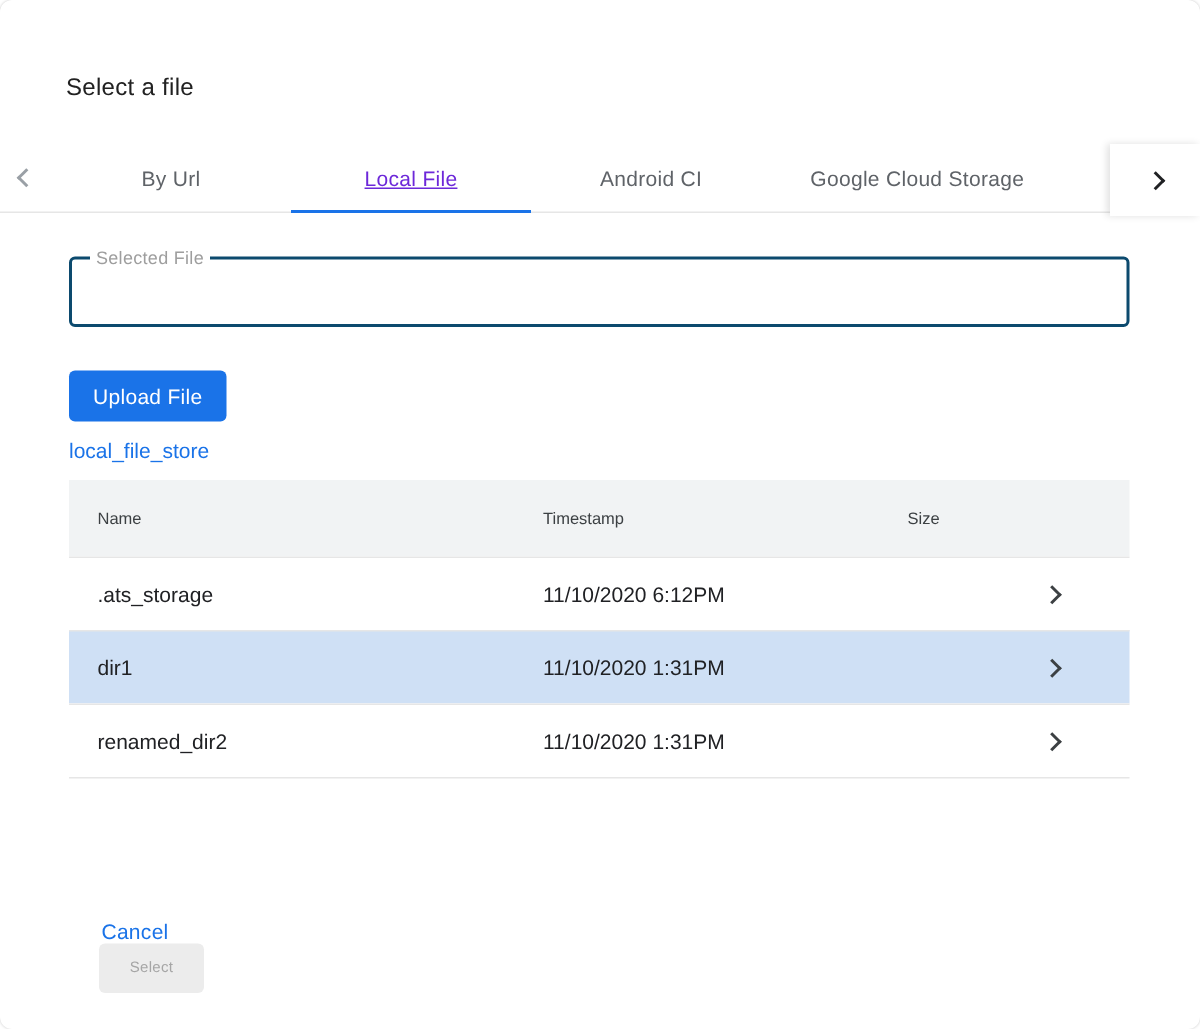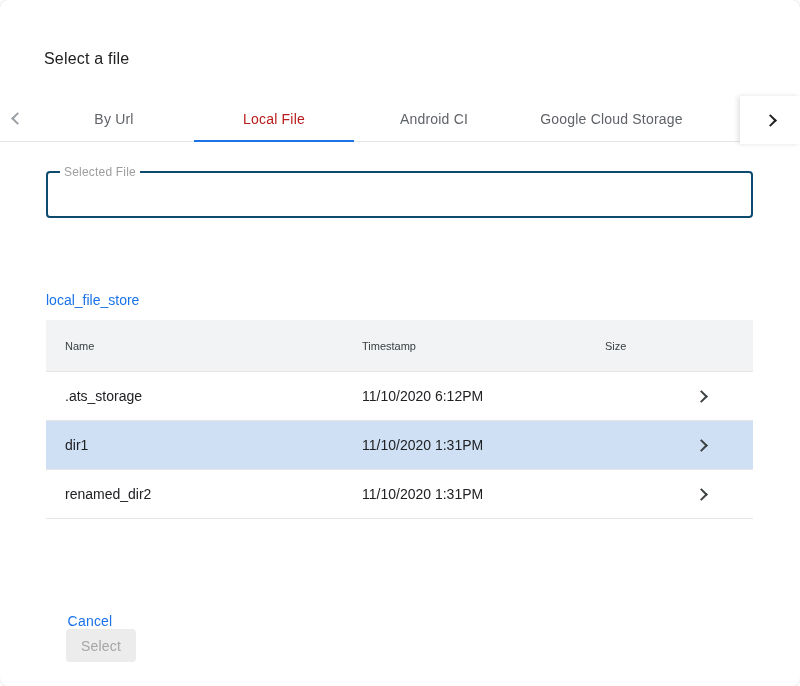--- a/index.html
+++ b/index.html
@@ -46,21 +46,21 @@
   .chev.left  { transform:rotate(-135deg); color:#9aa0a6; }
   .chev.right { transform:rotate(45deg);  color:#202124; }
   .tab {
     display:flex; align-items:center; justify-content:center;
     height:46px; font-size:14px; font-weight:bold;
     color:#5f6368; background:none; border:none; cursor:pointer;
     letter-spacing:0.2px; font-weight:500;
   }
   .tab.w160 { width:160px; }
   .tab.w195 { width:195px; }
-  .tab.active { color:#b91c1c; box-shadow:inset 0 -2px 0 #1a73e8; }
+  .tab.active { color:#6d28d9; box-shadow:inset 0 -2px 0 #1a73e8;text-decoration:underline; }
   
   .field {
     position:absolute; top:171px; left:46px; width:707px; height:47px;
     border:2px solid #0c4a6e; border-radius:4px;
   }
   .field .flabel {
     position:absolute; top:-8px; left:12px;
     background:#fff; padding:0 4px;
     font-size:12px; color:#9e9e9e; letter-spacing:0.2px;
   }
@@ -121,21 +121,21 @@
     background:none; border:none; cursor:pointer;
     font-size:14px; font-weight:500; color:#1a73e8;
     letter-spacing:0.2px; font-family:"Liberation Sans", sans-serif;
     padding:0;
   }
   .select-btn {
     margin-left:22px;
     width:70px; height:33px;
     background:#ececec; color:#a6a6a6;
     border:none; border-radius:4px;
-    font-size:14px; font-weight:500; letter-spacing:0.2px;
+    font-size:10px; font-weight:500; letter-spacing:0.2px;
     font-family:"Liberation Sans", sans-serif;
   }
 </style>
 </head>
 <body>
 
 <div class="dialog">
 
   <div class="title">Select a file</div>
 
@@ -150,20 +150,21 @@
     <button class="tab-arrow-right">
       <span class="chev right"></span>
     </button>
   </div>
 
   <div class="field">
     <span class="flabel">Selected File</span>
     <input type="text" value="" style="">
   </div>
 
+  <button class="upload-btn">Upload File</button>
 
   <a class="store-link">local_file_store</a>
 
   <div class="ftable">
     <div class="thead">
       <span class="cell-name">Name</span>
       <span>Timestamp</span>
       <span>Size</span>
       <span></span>
     </div>

